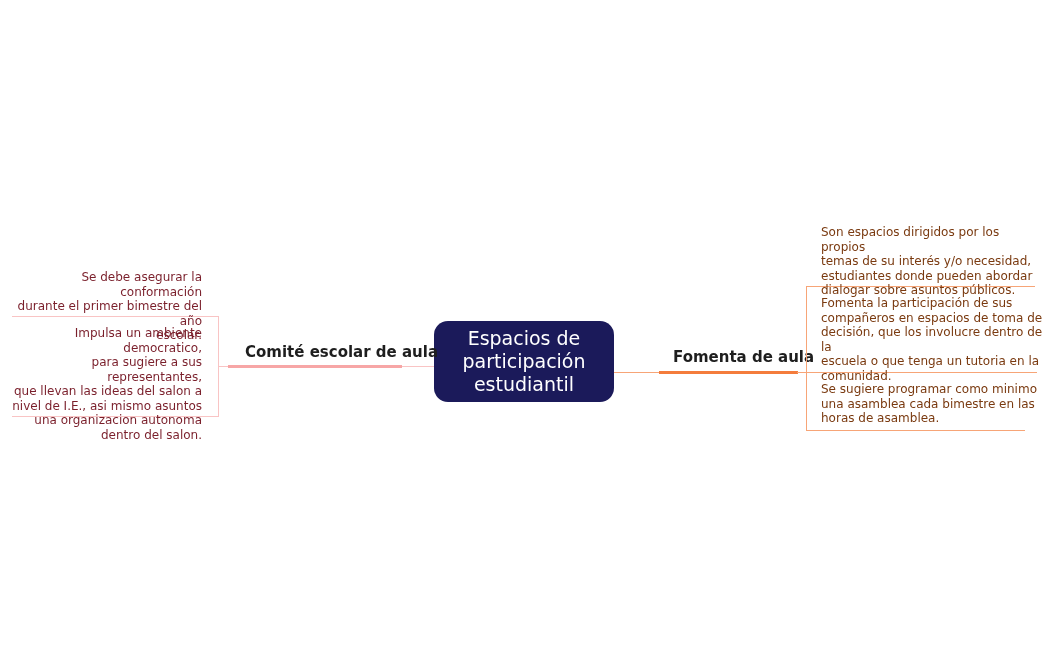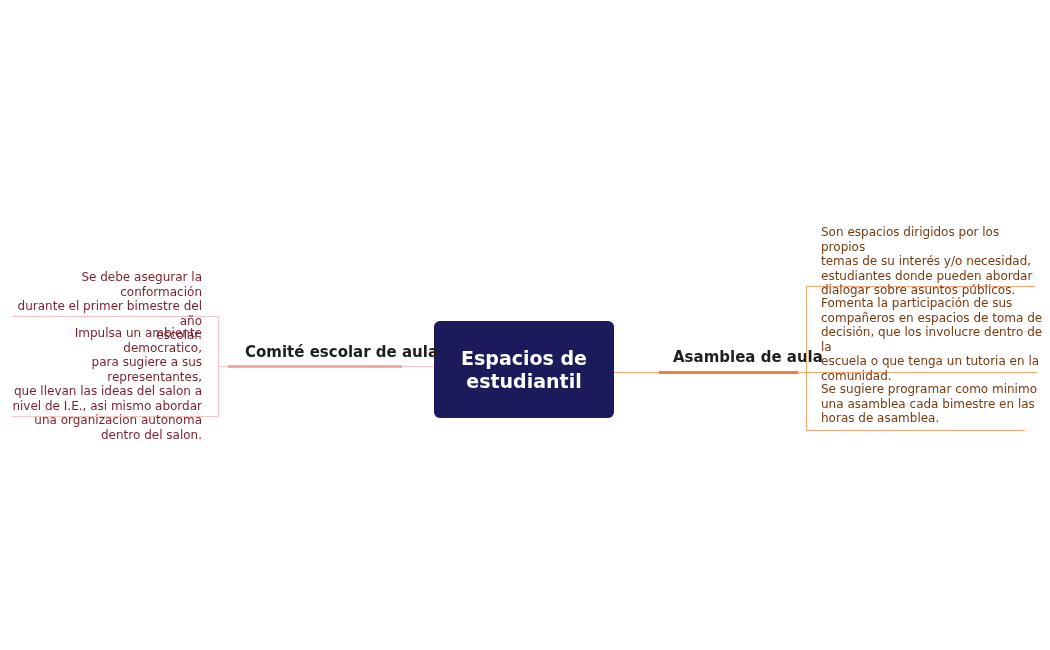--- a/index.html
+++ b/index.html
@@ -2,44 +2,45 @@
 <html><head>
 <meta charset="utf-8">
 <style>
   html, body { margin: 0; padding: 0; }
   body {
     width: 1050px; height: 650px; background: #ffffff; position: relative; overflow: hidden;
     font-family: "Liberation Sans", "DejaVu Sans", sans-serif;
   }
   .line { position: absolute; }
   .center-node {
-    position: absolute; left: 434px; top: 321px; width: 180px; height: 97px;
-    background: #1b1a5a; border-radius: 6px; box-sizing: border-box;
+    position: absolute; left: 434px; top: 321px; width: 180px; height: 81px;
+    background: #1b1a5a; border-radius: 14px; box-sizing: border-box;
     display: flex; align-items: center; justify-content: center; text-align: center;
-    color: #ffffff; font-weight: bold; font-size: 19px; line-height: 23px;
+    color: #ffffff; font-weight: normal; font-size: 19px; line-height: 23px;
     font-family: "DejaVu Sans", sans-serif;
   }
   .branch-label {
     position: absolute; font-size: 15px; color: #1e1e1e; white-space: nowrap;
     font-family: "DejaVu Sans", sans-serif;
     font-weight: bold;
   }
   .leaf {
     position: absolute; font-size: 12px; line-height: 14.5px;
     font-family: "DejaVu Sans", sans-serif;
   }
   .leaf-left { color: #7a1f2b; text-align: right; }
   .leaf-right { color: #7a3a10; text-align: left; }
 </style>
 </head>
 <body>
 
 <div class="center-node">
   <div>
     <div>Espacios de</div>
+    <div>participación</div>
     <div>estudiantil</div>
   </div>
 </div>
 
 <div class="line" style="left:401px; top:366px; width:33px; height:1px; background:#f9c4c4;"></div>
 <div class="line" style="left:228px; top:365px; width:174px; height:3px; background:#f7a6a6;"></div>
 <div class="line" style="left:218px; top:366px; width:10px; height:1px; background:#f9c4c4;"></div>
 <div class="branch-label" style="left:245px; top:343px;">Comité escolar de aula</div>
 
 <div class="line" style="left:12px; top:316px; width:207px; height:1px; background:#f9c4c4;"></div>
@@ -48,29 +49,29 @@
 
 <div class="leaf leaf-left" style="right:848px; top:270px; width:200px;">
   <div>Se debe asegurar la conformación</div>
   <div>durante el primer bimestre del año</div>
   <div>escolar.</div>
 </div>
 <div class="leaf leaf-left" style="right:848px; top:326px; width:200px;">
   <div>Impulsa un ambiente democratico,</div>
   <div>para sugiere a sus representantes,</div>
   <div>que llevan las ideas del salon a</div>
-  <div>nivel de I.E., asi mismo abordar</div>
+  <div>nivel de I.E., asi mismo asuntos</div>
   <div>una organizacion autonoma</div>
   <div>dentro del salon.</div>
 </div>
 
 <div class="line" style="left:614px; top:372px; width:45px; height:1px; background:#f7a577;"></div>
 <div class="line" style="left:659px; top:371px; width:139px; height:3px; background:#f47c3c;"></div>
 <div class="line" style="left:797px; top:372px; width:10px; height:1px; background:#f7a577;"></div>
-<div class="branch-label" style="left:673px; top:348px;">Asamblea de aula</div>
+<div class="branch-label" style="left:673px; top:348px;">Fomenta de aula</div>
 
 <div class="line" style="left:806px; top:286px; width:1px; height:145px; background:#f7a577;"></div>
 <div class="line" style="left:806px; top:286px; width:229px; height:1px; background:#f7a577;"></div>
 <div class="line" style="left:806px; top:372px; width:231px; height:1px; background:#f7a577;"></div>
 <div class="line" style="left:806px; top:430px; width:219px; height:1px; background:#f7a577;"></div>
 
 <div class="leaf leaf-right" style="left:821px; top:225px; width:225px;">
   <div>Son espacios dirigidos por los propios</div>
   <div>temas de su interés y/o necesidad,</div>
   <div>estudiantes donde pueden abordar</div>

